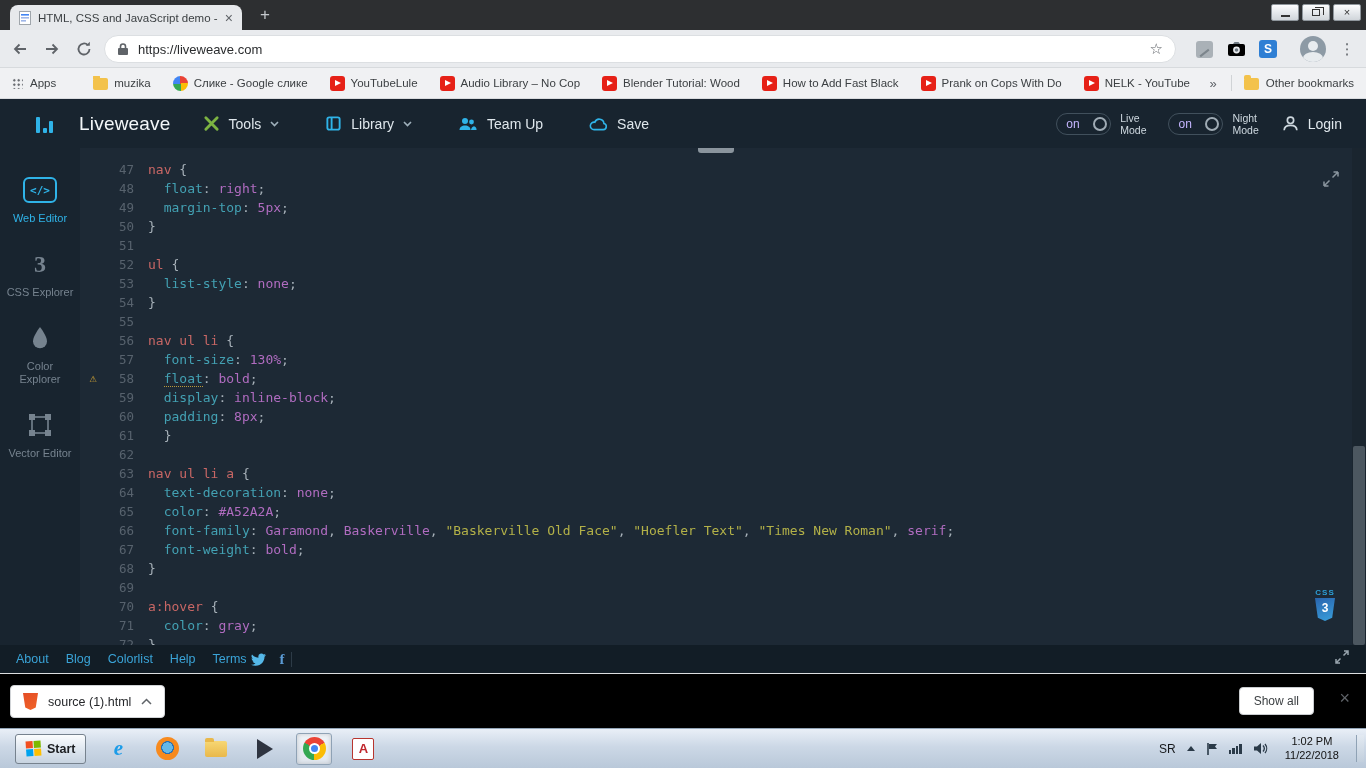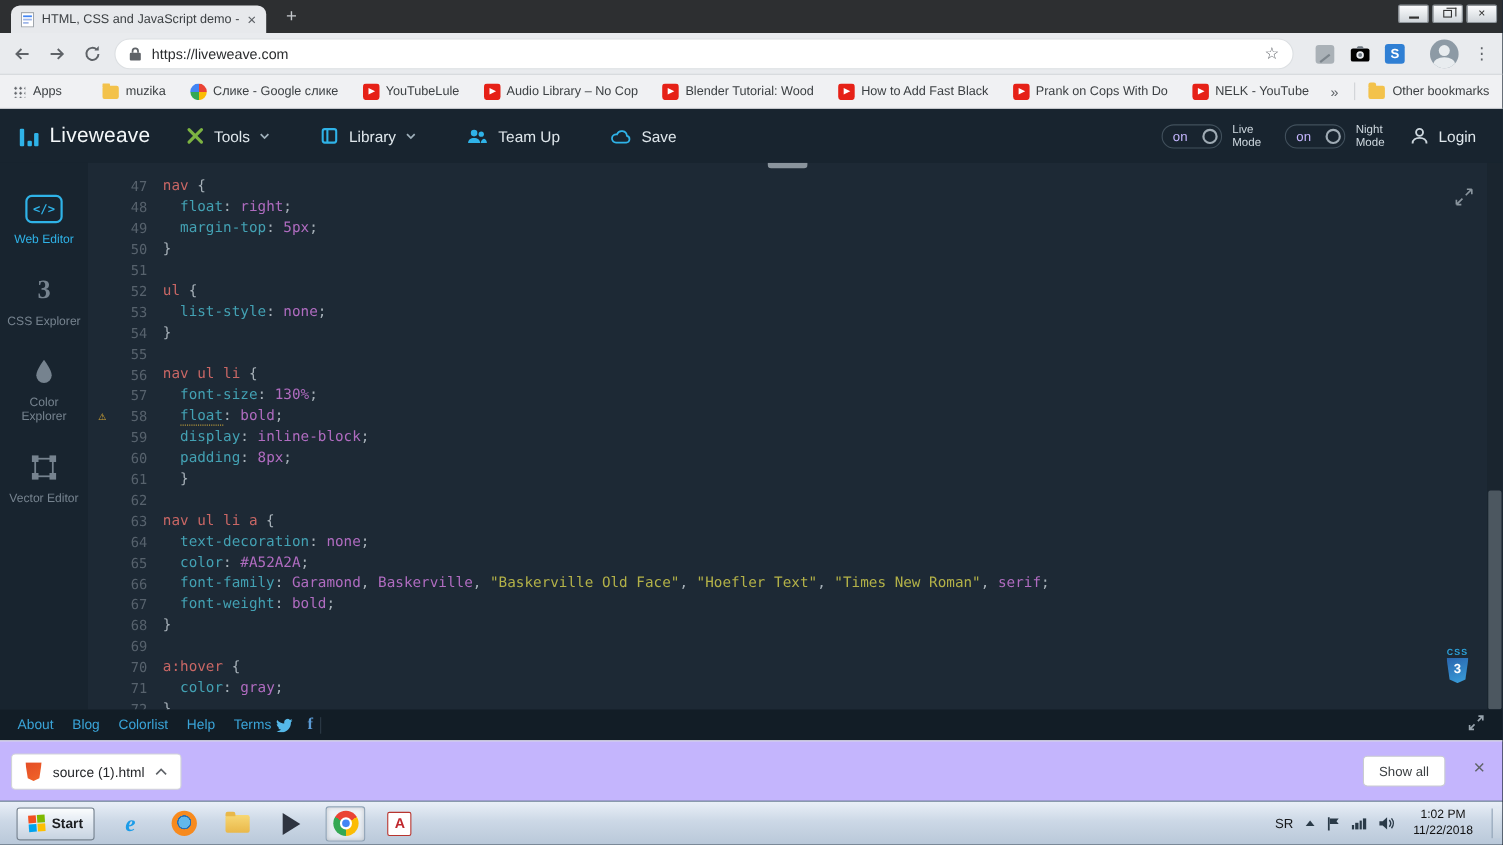--- a/index.html
+++ b/index.html
@@ -44,21 +44,21 @@
   .bmi.folder:before{content:"";position:absolute;top:-3px;left:0;width:7px;height:4px;background:#f3c24b;border-radius:2px 2px 0 0}
   .bmi.google{border-radius:50%;background:conic-gradient(#ea4335 0 25%,#fbbc05 0 50%,#34a853 0 75%,#4285f4 0 100%)}
   .bmi.youtube{background:#e62117;border-radius:3px}
   .bmi.youtube i{position:absolute;left:5px;top:4px;width:0;height:0;border-left:6px solid #fff;border-top:3.5px solid transparent;border-bottom:3.5px solid transparent}
   .bm-overflow{color:#5f6368;font-size:13px;margin:0 14px}
   .bb-sep{width:1px;height:16px;background:#d0d3d6;margin-right:12px}
   .otherbm{display:flex;align-items:center;gap:7px}
 
   
   #lwheader{position:absolute;top:99px;left:0;right:0;height:49px;background:#18242f;display:flex;align-items:center;color:#dfe7ec}
-  .brand{display:flex;align-items:center;gap:10px;padding:0 0 0 18px}
+  .brand{display:flex;align-items:center;gap:26px;padding:0 0 0 36px}
   .logo-bars{display:flex;align-items:flex-end;gap:2.5px;height:18px}
   .logo-bars i{display:block;width:4px;background:#2fb3e8;border-radius:1px}
   .brand-name{font-size:19px;color:#f3f7f9;letter-spacing:.2px}
   .hmenu{display:flex;align-items:center;gap:46px;margin-left:32px;font-size:14px}
   .hitem{display:flex;align-items:center;gap:9px;cursor:pointer}
   .hright{margin-left:auto;display:flex;align-items:center;gap:22px;padding-right:24px}
   .toggle{display:flex;align-items:center;gap:9px}
   .pill{width:55px;height:22px;border:1px solid #41505c;border-radius:11px;display:flex;align-items:center;padding:0 3px 0 9px;cursor:pointer}
   .pill .onlab{color:#c4b5fd;font-size:12px}
   .knob{margin-left:auto;width:14px;height:14px;border-radius:50%;border:2px solid #9fabb4}
@@ -90,21 +90,21 @@
   .vthumb{position:absolute;right:1px;top:60%;width:12px;height:40%;background:#4c5760;border-radius:2px}
 
   
   #footer{position:absolute;top:645px;left:0;right:0;height:28px;background:#121d26;display:flex;align-items:center;padding:0 16px;}
   .flink{color:#3aa4d8;font-size:12.5px;cursor:pointer}
   .fsocial{display:flex;align-items:center;gap:14px;margin-left:4px}
   .fsep{width:1px;height:15px;background:#2d3b47;margin-left:6px}
   .fexpand{margin-left:auto}
 
   
-  #shelf{position:absolute;top:673px;left:0;right:0;height:55px;background:#c4b5fd;border-top:1px solid #dcdee0}
+  #shelf{position:absolute;top:673px;left:0;right:0;height:55px;background:#000000;border-top:1px solid #dcdee0}
   .chip{position:absolute;left:10px;top:11px;height:33px;background:#fff;border:1px solid #d1d4d7;border-radius:4px;display:flex;align-items:center;gap:10px;padding:0 12px;font-size:12.5px;color:#26282b;cursor:pointer}
   .htmlicon{width:15px;height:17px;background:linear-gradient(150deg,#e44d26,#f16529);clip-path:polygon(0 0,100% 0,85% 85%,50% 100%,15% 85%)}
   .showall{position:absolute;right:52px;top:13px;padding:6px 14px;background:#fff;border:1px solid #c9cccf;border-radius:4px;font-size:12px;color:#3c4043;cursor:pointer}
   .shelf-close{position:absolute;right:16px;top:15px;font-size:18px;color:#5f6368;line-height:1;cursor:pointer}
 
   
   #taskbar{position:absolute;top:728px;left:0;right:0;height:40px;background:linear-gradient(#e9eff7,#ccd8e6 45%,#b9c8d9);border-top:1px solid #93a5b8;display:flex;align-items:center}
   .startbtn{margin-left:15px;height:30px;display:flex;align-items:center;gap:6px;padding:0 10px;border:1px solid #76828e;border-radius:3px;background:linear-gradient(#fbfdfe,#dfe7f0 50%,#c7d3e0);font-size:12.5px;font-weight:bold;color:#1c1e21;cursor:pointer}
   .winflag{width:15px;height:15px;display:grid;grid-template-columns:1fr 1fr;gap:1px;transform:rotate(-4deg)}
   .winflag i{display:block}

